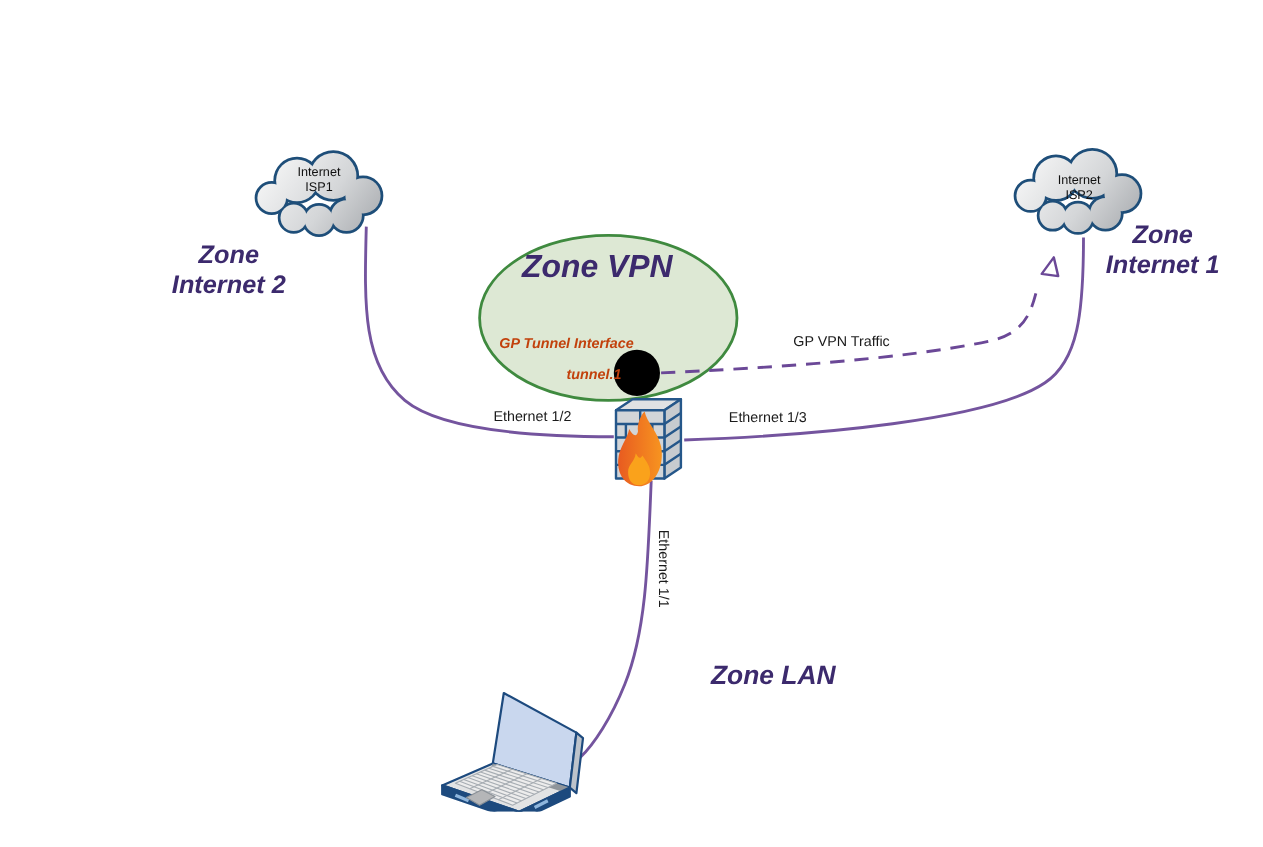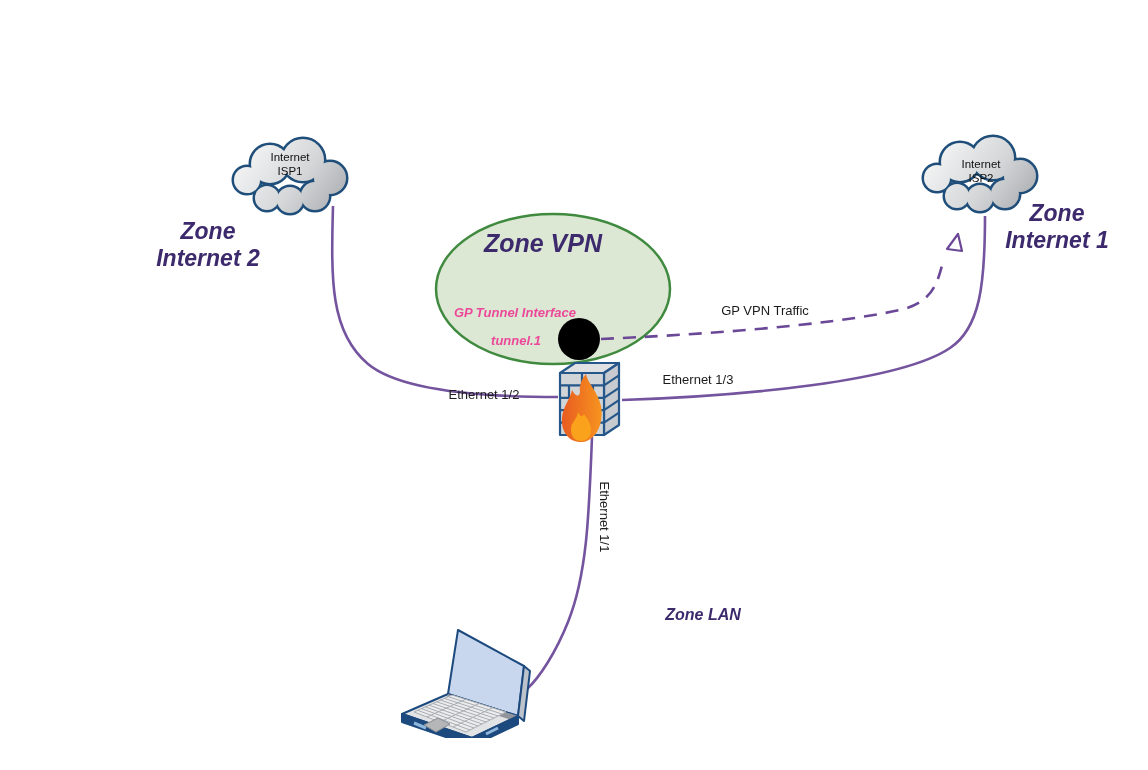--- a/index.html
+++ b/index.html
@@ -4,23 +4,23 @@
 <style>
   html,body{margin:0;padding:0;background:#fff;}
   #canvas{
     position:relative;width:1148px;height:738px;background:#ffffff;overflow:hidden;
     font-family:"Liberation Sans",sans-serif;
   }
   #diagram-svg{position:absolute;left:0;top:0;}
   .lbl{position:absolute;transform:translate(-50%,-50%);white-space:nowrap;text-align:center;}
   .lbl.rot{transform:translate(-50%,-50%) rotate(90deg);}
   .zone{font-weight:700;font-style:italic;color:#3c2a6d;font-size:23px;line-height:27px;}
-  .zone.xl{font-size:25px;}
-  .zone.lan{font-size:16px;font-style:italic;}
-  .zone-sm{font-weight:700;font-style:italic;color:#ec4899;font-size:13px;}
+  .zone.xl{font-size:29px;}
+  .zone.lan{font-size:24px;font-style:italic;}
+  .zone-sm{font-weight:700;font-style:italic;color:#c2410c;font-size:13px;}
   .eth{font-size:13px;color:#1b1b1b;}
   .cloudlbl{font-size:11.5px;color:#101010;line-height:14px;}
   .lbl span{display:block;}
 </style>
 </head>
 <body>
 
 <div id="canvas">
 
   <svg id="diagram-svg" width="1148" height="770" viewBox="0 0 1148 770">
@@ -113,22 +113,22 @@
     <span>Zone</span>
     <span>Internet 2</span>
   </div>
   <div class="lbl zone" style="left:1057px;top:227px;">
     <span>Zone</span>
     <span>Internet 1</span>
   </div>
 
   <div class="lbl zone xl" style="left:543px;top:243px;">Zone VPN</div>
   <div class="lbl zone-sm" style="left:515px;top:312px;">GP Tunnel Interface</div>
-  <div class="lbl zone-sm" style="left:516px;top:340px;">tunnel.1</div>
+  <div class="lbl zone-sm" style="left:540px;top:340px;">tunnel.1</div>
 
   <div class="lbl zone lan" style="left:703px;top:614px;">Zone LAN</div>
 
-  <div class="lbl eth" style="left:484px;top:394px;">Ethernet 1/2</div>
+  <div class="lbl eth" style="left:484px;top:378px;">Ethernet 1/2</div>
   <div class="lbl eth" style="left:698px;top:379px;">Ethernet 1/3</div>
   <div class="lbl eth rot" style="left:604px;top:517px;">Ethernet 1/1</div>
   <div class="lbl eth" style="left:765px;top:310px;">GP VPN Traffic</div>
 
 </div>
 
 </body></html>

